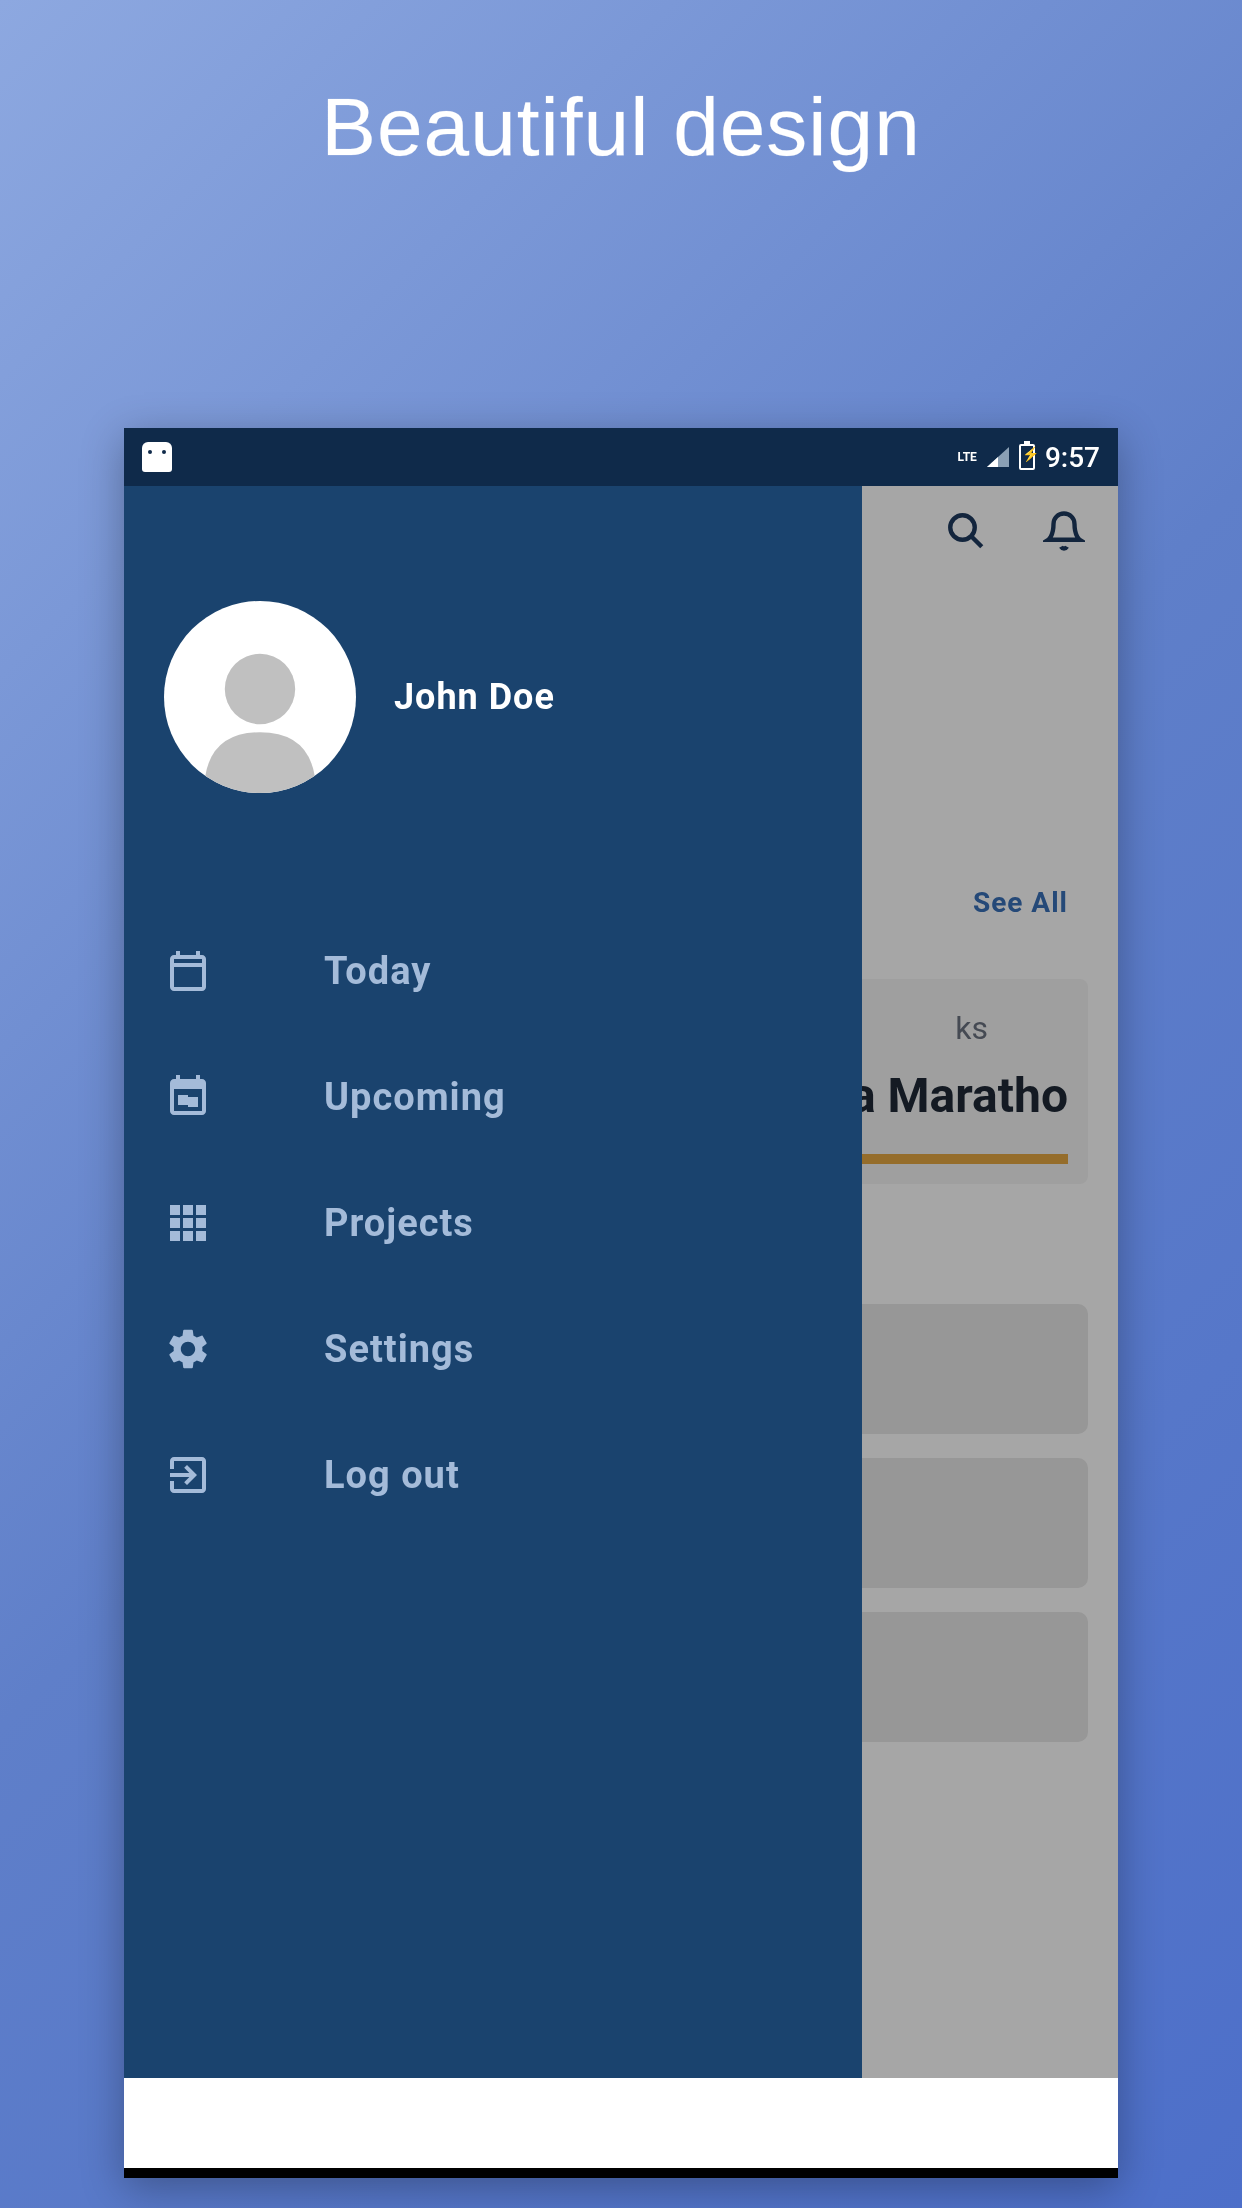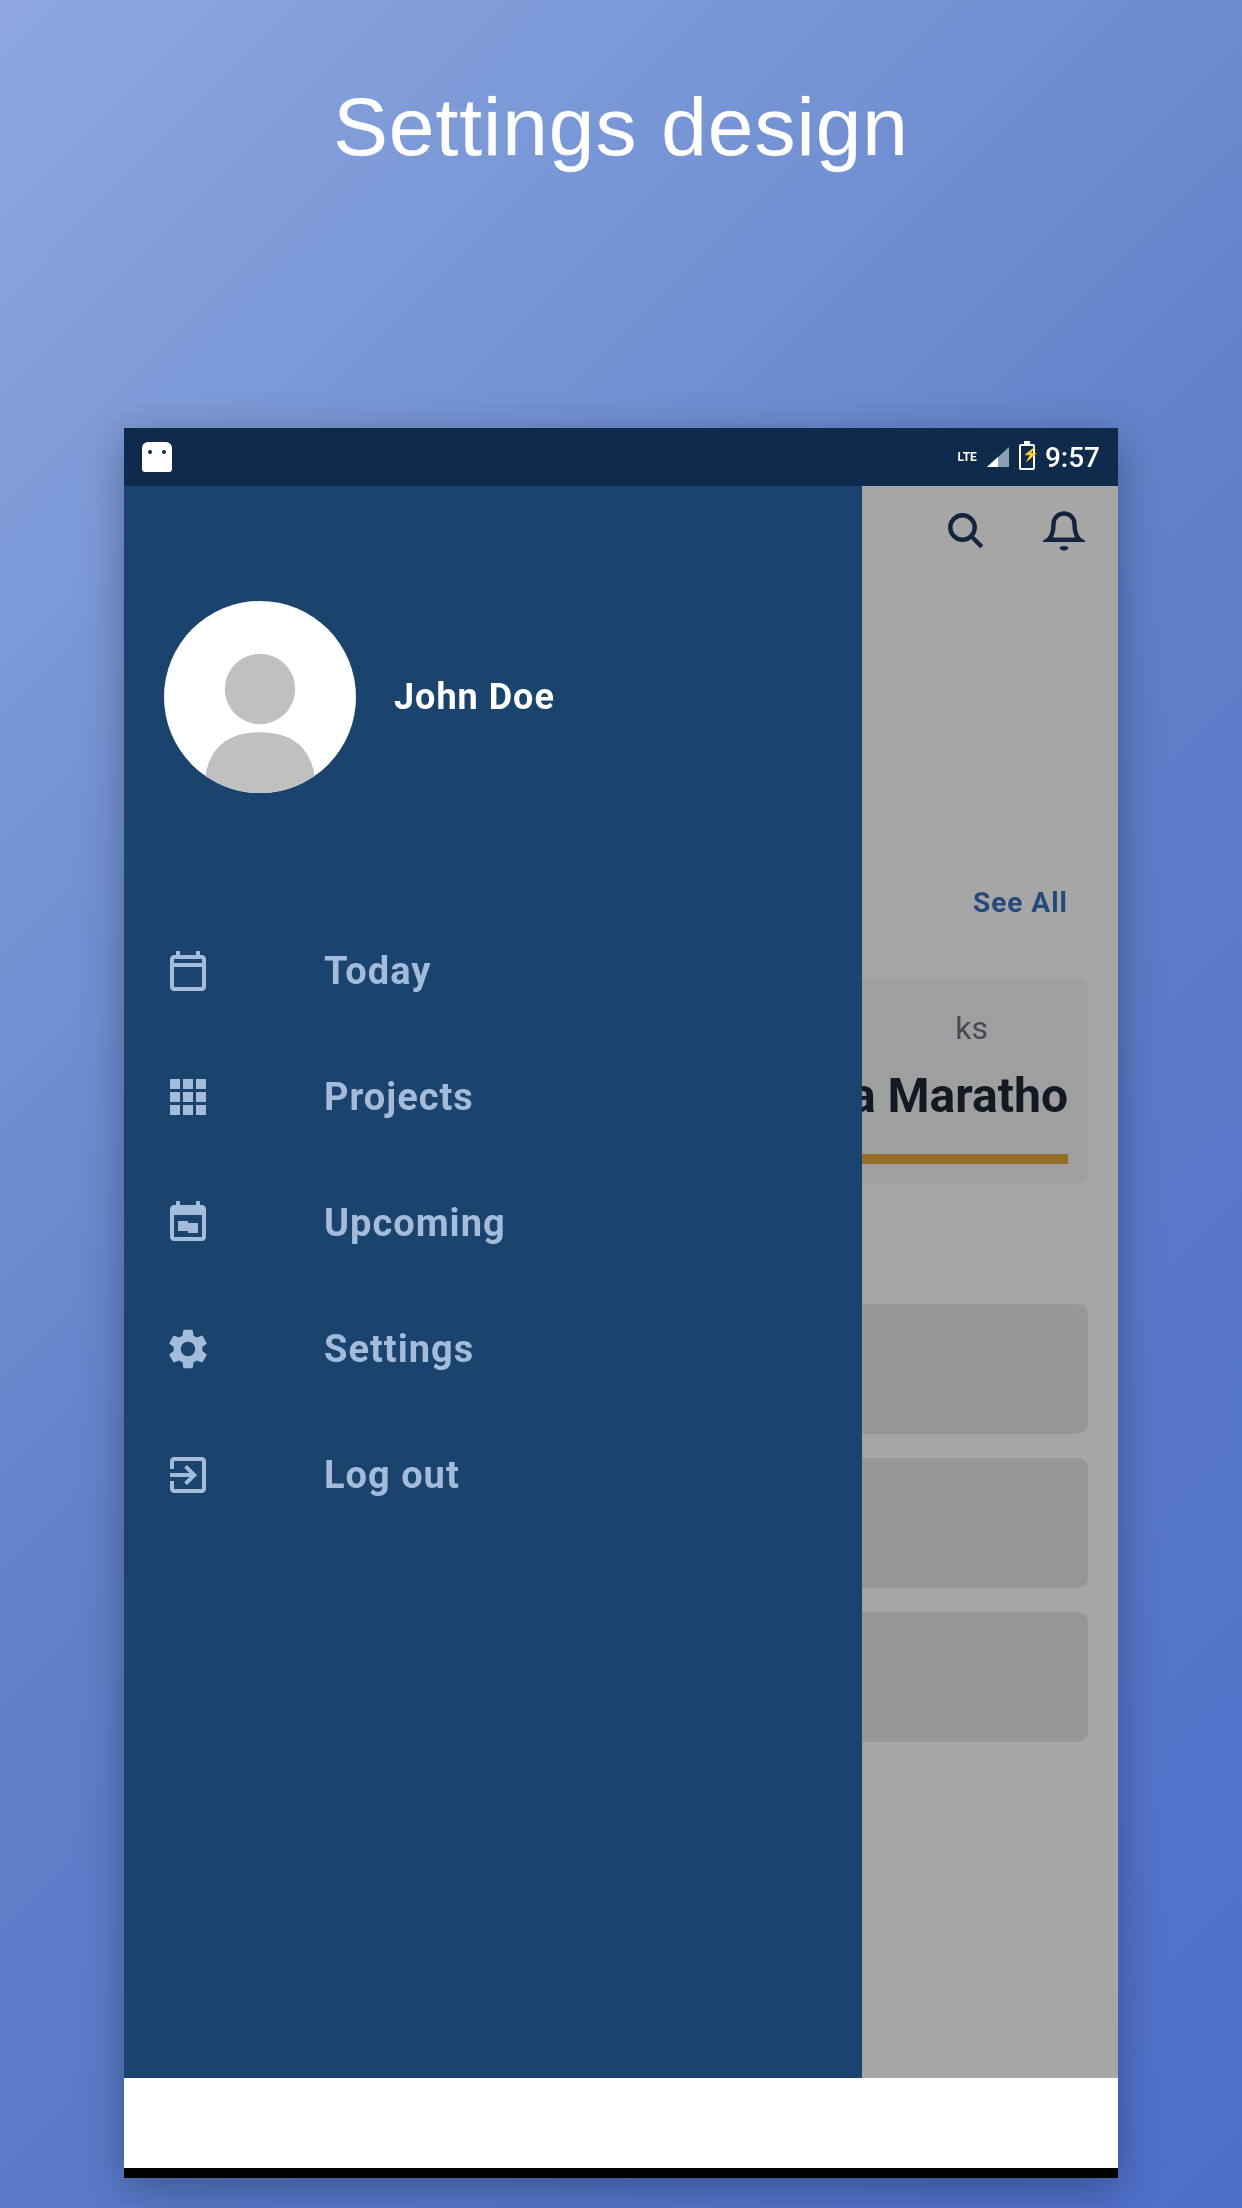--- a/index.html
+++ b/index.html
@@ -285,21 +285,21 @@
       height: 48px;
       display: flex;
       align-items: center;
       justify-content: center;
       color: #ffffff;
     }
   </style>
 </head>
 <body>
 
-<div class="promo-title">Settings design</div>
+<div class="promo-title">Beautiful design</div>
 
 <div class="device-frame">
 
   <div class="status-bar">
     <div class="status-left">
       <div class="android-icon"></div>
     </div>
     <div class="status-right">
       <span class="lte-icon">LTE</span>
       <div class="signal-icon"></div>
@@ -355,49 +355,49 @@
         <div class="username">John Doe</div>
       </div>
       <ul class="nav-list">
         <li class="nav-item">
           <div class="nav-icon">
             <svg width="48" height="48" viewBox="0 0 24 24" fill="currentColor">
               <path d="M19 4h-1V2h-2v2H8V2H6v2H5c-1.1 0-2 .9-2 2v14c0 1.1.9 2 2 2h14c1.1 0 2-.9 2-2V6c0-1.1-.9-2-2-2zm0 16H5V10h14v10zm0-12H5V6h14v2z"></path>
             </svg>
           </div>
           <span class="nav-label">Today</span>
+        </li>
+        <li class="nav-item">
+          <div class="nav-icon">
+            <svg width="48" height="48" viewBox="0 0 24 24" fill="currentColor">
+              <path d="M17 12h-5v5h5v-5zM16 1v2H8V1H6v2H5c-1.1 0-2 .9-2 2v14c0 1.1.9 2 2 2h14c1.1 0 2-.9 2-2V5c0-1.1-.9-2-2-2h-1V1h-2zm3 18H5V8h14v11z"></path>
+              <rect x="7" y="11" width="5" height="5"></rect>
+            </svg>
+          </div>
+          <span class="nav-label">Upcoming</span>
         </li>
         <li class="nav-item">
           <div class="nav-icon">
             <svg width="48" height="48" viewBox="0 0 24 24" fill="currentColor">
               <rect x="3" y="3" width="5" height="5"></rect>
               <rect x="9.5" y="3" width="5" height="5"></rect>
               <rect x="16" y="3" width="5" height="5"></rect>
               <rect x="3" y="9.5" width="5" height="5"></rect>
               <rect x="9.5" y="9.5" width="5" height="5"></rect>
               <rect x="16" y="9.5" width="5" height="5"></rect>
               <rect x="3" y="16" width="5" height="5"></rect>
               <rect x="9.5" y="16" width="5" height="5"></rect>
               <rect x="16" y="16" width="5" height="5"></rect>
             </svg>
           </div>
           <span class="nav-label">Projects</span>
         </li>
         <li class="nav-item">
           <div class="nav-icon">
             <svg width="48" height="48" viewBox="0 0 24 24" fill="currentColor">
-              <path d="M17 12h-5v5h5v-5zM16 1v2H8V1H6v2H5c-1.1 0-2 .9-2 2v14c0 1.1.9 2 2 2h14c1.1 0 2-.9 2-2V5c0-1.1-.9-2-2-2h-1V1h-2zm3 18H5V8h14v11z"></path>
-              <rect x="7" y="11" width="5" height="5"></rect>
-            </svg>
-          </div>
-          <span class="nav-label">Upcoming</span>
-        </li>
-        <li class="nav-item">
-          <div class="nav-icon">
-            <svg width="48" height="48" viewBox="0 0 24 24" fill="currentColor">
               <path d="M19.14 12.94c.04-.3.06-.61.06-.94 0-.32-.02-.64-.07-.94l2.03-1.58c.18-.14.23-.41.12-.61l-1.92-3.32c-.12-.22-.37-.29-.59-.22l-2.39.96c-.5-.38-1.03-.7-1.62-.94l-.36-2.54c-.04-.24-.24-.41-.48-.41h-3.84c-.24 0-.43.17-.47.41l-.36 2.54c-.59.24-1.13.57-1.62.94l-2.39-.96c-.22-.08-.47 0-.59.22L2.74 8.87c-.12.21-.08.47.12.61l2.03 1.58c-.05.3-.07.62-.07.94s.02.64.07.94l-2.03 1.58c-.18.14-.23.41-.12.61l1.92 3.32c.12.22.37.29.59.22l2.39-.96c.5.38 1.03.7 1.62.94l.36 2.54c.05.24.24.41.48.41h3.84c.24 0 .44-.17.47-.41l.36-2.54c.59-.24 1.13-.56 1.62-.94l2.39.96c.22.08.47 0 .59-.22l1.92-3.32c.12-.22.07-.47-.12-.61l-2.01-1.58zM12 15.6c-1.98 0-3.6-1.62-3.6-3.6s1.62-3.6 3.6-3.6 3.6 1.62 3.6 3.6-1.62 3.6-3.6 3.6z"></path>
             </svg>
           </div>
           <span class="nav-label">Settings</span>
         </li>
         <li class="nav-item">
           <div class="nav-icon">
             <svg width="48" height="48" viewBox="0 0 24 24" fill="currentColor">
               <path d="M10.09 15.59L11.5 17l5-5-5-5-1.41 1.41L12.67 11H3v2h9.67l-2.58 2.59zM19 3H5c-1.11 0-2 .9-2 2v4h2V5h14v14H5v-4H3v4c0 1.1.89 2 2 2h14c1.1 0 2-.9 2-2V5c0-1.1-.9-2-2-2z"></path>
             </svg>

